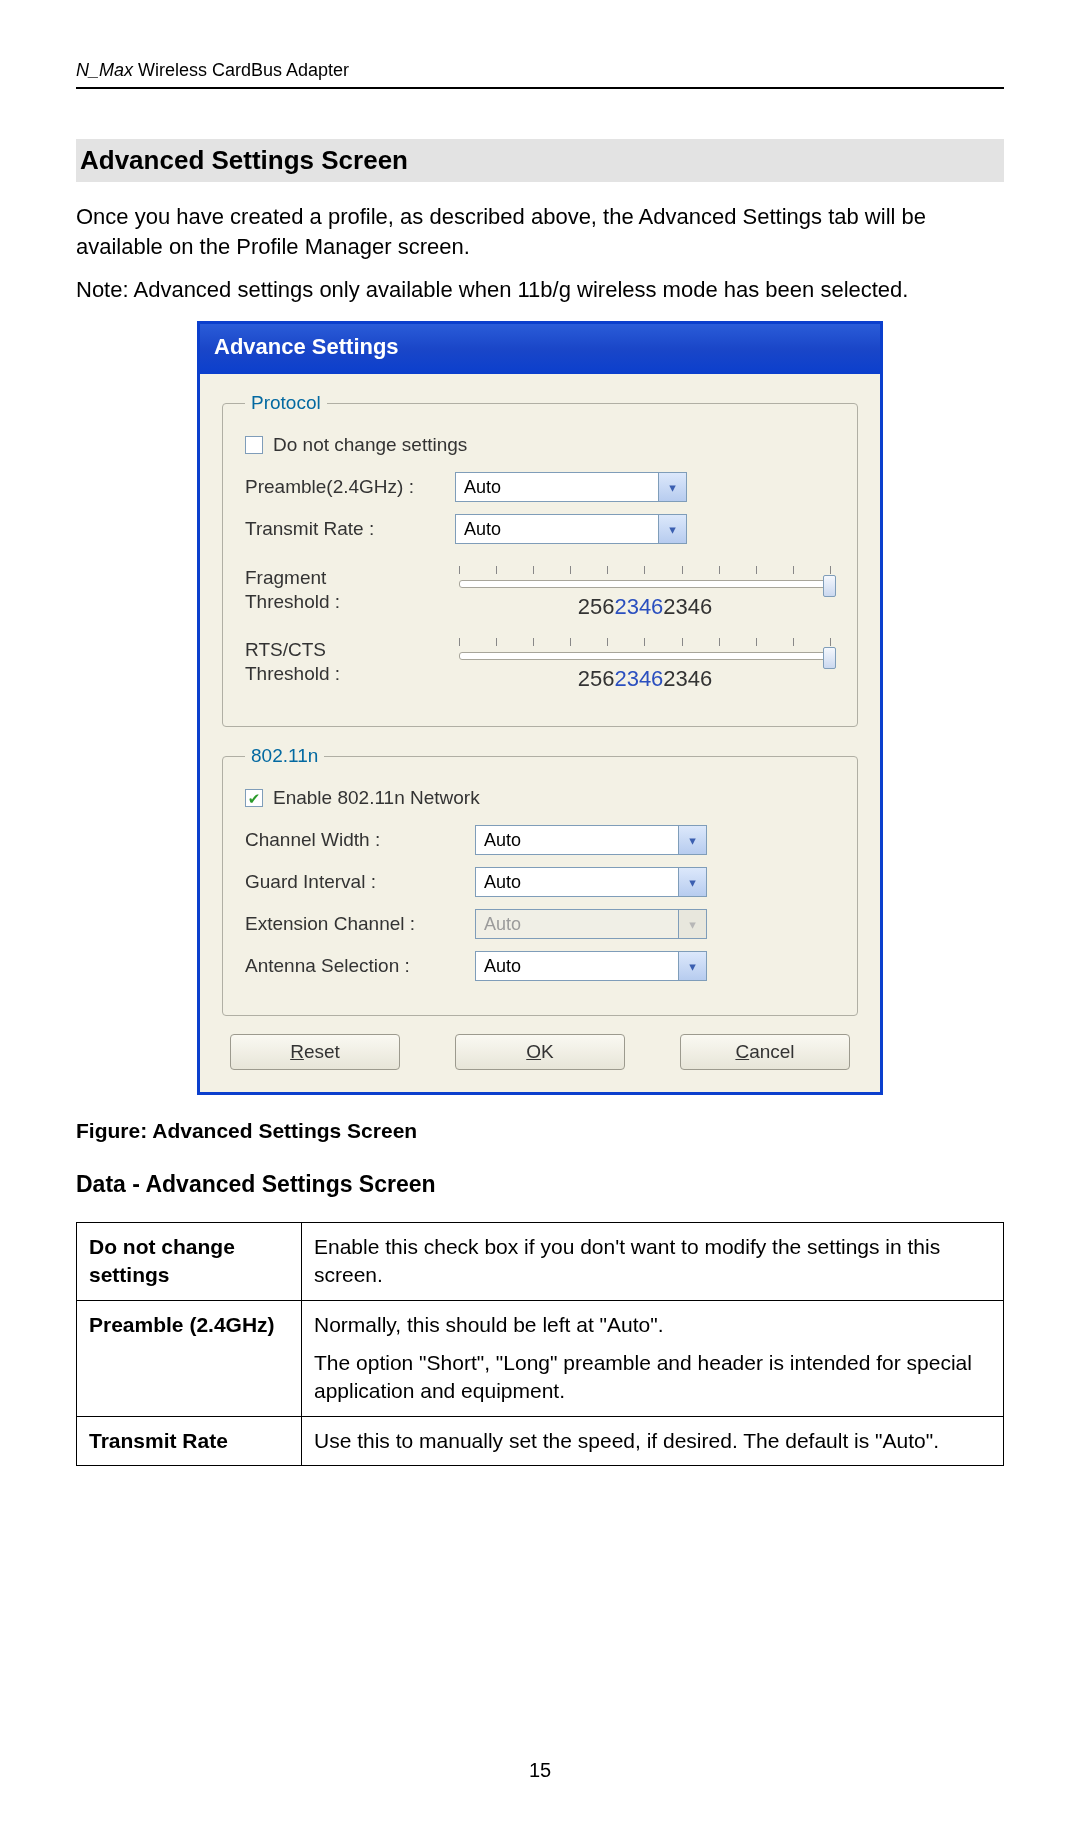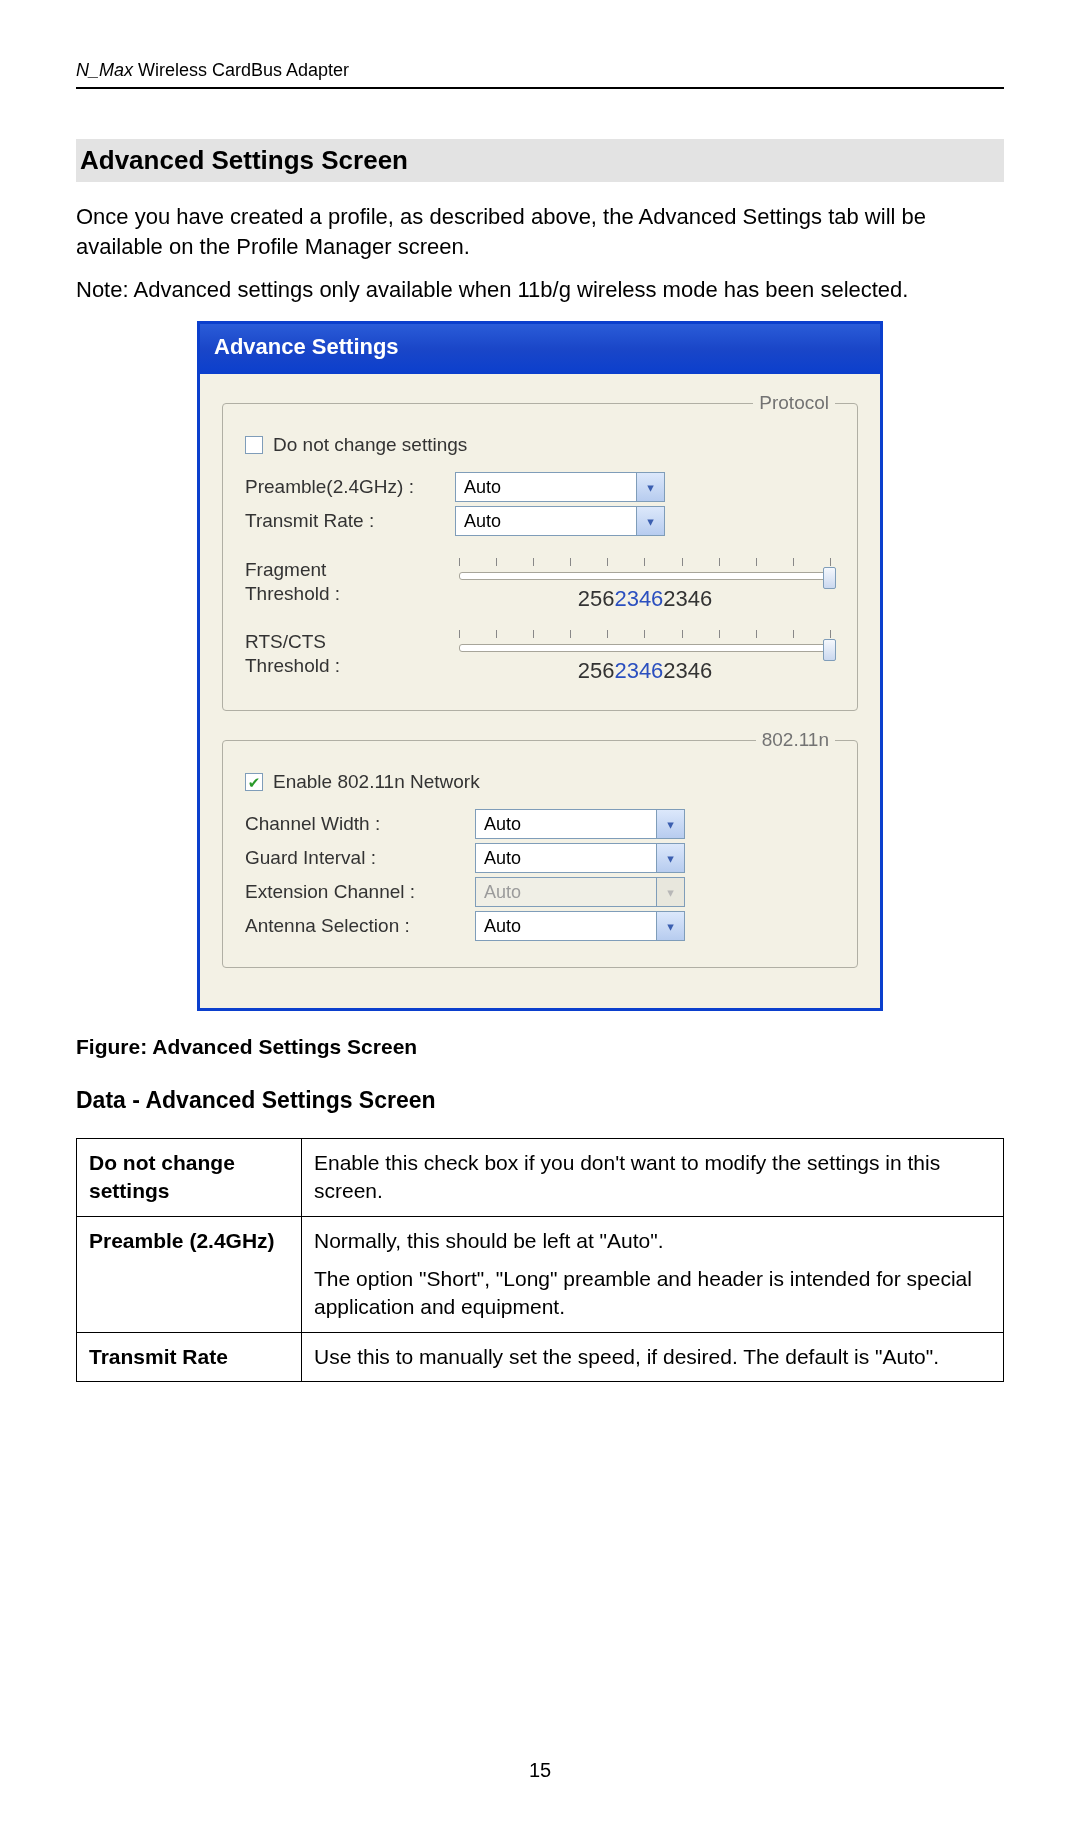--- a/index.html
+++ b/index.html
@@ -59,30 +59,29 @@
     padding: 18px 22px 22px 22px;
   }
   fieldset.group {
     border: 1px solid #b0afa4;
     border-radius: 4px;
     padding: 14px 22px 22px 22px;
     margin: 0 0 18px 0;
     position: relative;
   }
   fieldset.group > legend {
-    color: #737373;
+    color: #0369a1;
     font-size: 19px;
     padding: 0 6px;
     background: #f3f1e5;
-    text-align: right;
   }
   .row {
     display: flex;
     align-items: center;
-    margin: 4px 0;
+    margin: 12px 0;
   }
   .row .label {
     width: 210px;
     font-size: 19px;
     color: #333;
   }
   .row .label.stack {
     line-height: 1.25;
   }
   .checkbox-row {
@@ -103,21 +102,21 @@
     color: #2a9a2a;
     line-height: 1;
   }
   .chk.checked::before { content: "✔"; }
   .chk-label {
     font-size: 19px;
     color: #333;
   }
   .combo {
     display: flex;
-    width: 210px;
+    width: 232px;
     height: 30px;
     border: 1px solid #7f9db9;
     background: #fff;
   }
   .combo.disabled {
     color: #9b9b9b;
     background: #f0efe6;
   }
   .combo .combo-text {
     flex: 1;
@@ -381,20 +380,31 @@
 
         <div class="row">
           <div class="label" style="width:230px">Antenna Selection :</div>
           <div class="combo">
             <div class="combo-text">Auto</div>
             <div class="combo-btn">▾</div>
           </div>
         </div>
       </fieldset>
 
+      <div class="button-row">
+        <div class="btn">
+          <span><span class="ul">R</span><span>eset</span></span>
+        </div>
+        <div class="btn">
+          <span><span class="ul">O</span><span>K</span></span>
+        </div>
+        <div class="btn">
+          <span><span class="ul">C</span><span>ancel</span></span>
+        </div>
+      </div>
 
     </div>
   </div>
 
   <div class="figure-caption">Figure: Advanced Settings Screen</div>
 
   <div class="subheading">Data - Advanced Settings Screen</div>
 
   <table class="data-table">
     <tbody>

